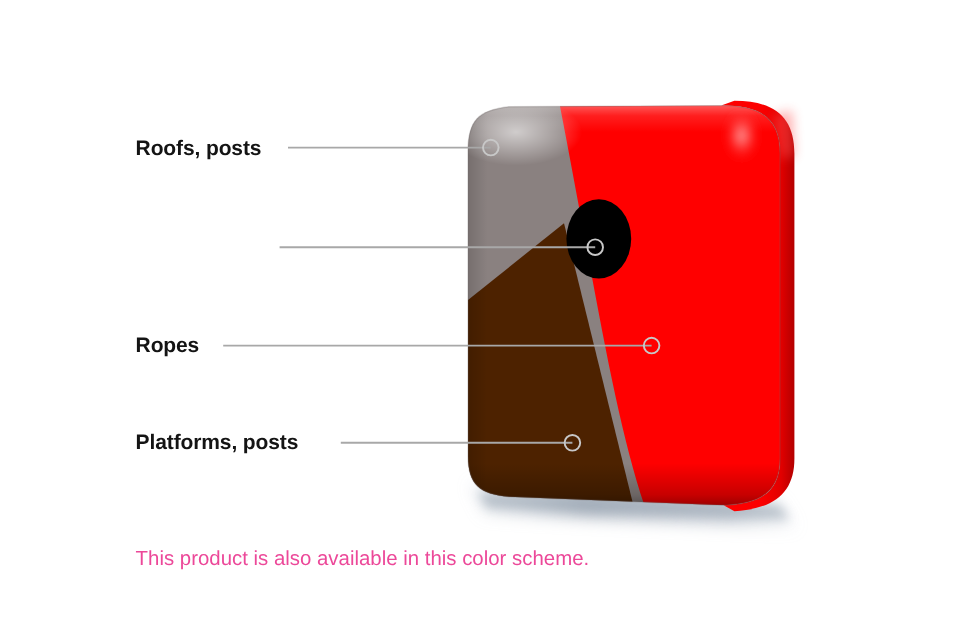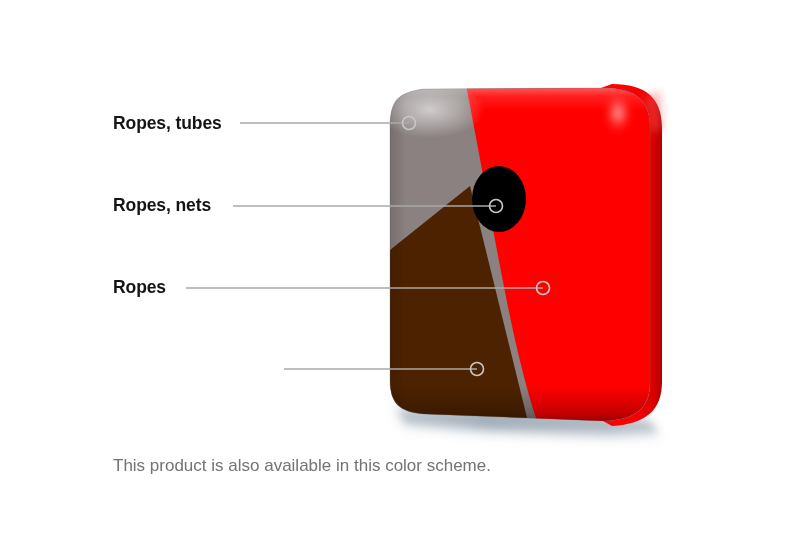--- a/index.html
+++ b/index.html
@@ -40,21 +40,21 @@
   #label-ropes   { left: 113px; top: 197px; }
   #label-panels  { left: 113px; top: 279px; }
   #label-platforms { left: 113px; top: 360px; }
 
   #caption {
     position: absolute;
     left: 113px;
     top: 457px;
     font-size: 17px;
     font-weight: normal;
-    color: #737373;
+    color: #ec4899;
     white-space: nowrap;
     line-height: 1;
   }
 </style>
 </head>
 <body>
 
 <div id="stage">
 
   <svg id="scene" viewBox="0 0 800 533">
@@ -189,22 +189,22 @@
         <circle cx="409" cy="123" r="6.5" fill="none" stroke="#c8c8c8" stroke-width="1.6"></circle>
         <line x1="233" y1="206" x2="496" y2="206" stroke="#a8a8a8" stroke-width="1.6"></line>
         <circle cx="496" cy="206" r="6.5" fill="none" stroke="#c8c8c8" stroke-width="1.6"></circle>
         <line x1="186" y1="288" x2="543" y2="288" stroke="#a8a8a8" stroke-width="1.6"></line>
         <circle cx="543" cy="288" r="6.5" fill="none" stroke="#c8c8c8" stroke-width="1.6"></circle>
         <line x1="284" y1="369" x2="477" y2="369" stroke="#a8a8a8" stroke-width="1.6"></line>
         <circle cx="477" cy="369" r="6.5" fill="none" stroke="#c8c8c8" stroke-width="1.6"></circle>
       </g>
   </svg>
 
-  <div class="callout-label" id="label-roofs">Ropes, tubes</div>
-
-  <div class="callout-label" id="label-ropes">Ropes, nets</div>
+  <div class="callout-label" id="label-roofs">Roofs, posts</div>
+
 
   <div class="callout-label" id="label-panels">Ropes</div>
 
+  <div class="callout-label" id="label-platforms">Platforms, posts</div>
 
   <div id="caption">This product is also available in this color scheme.</div>
 
 </div>
 
 </body></html>

